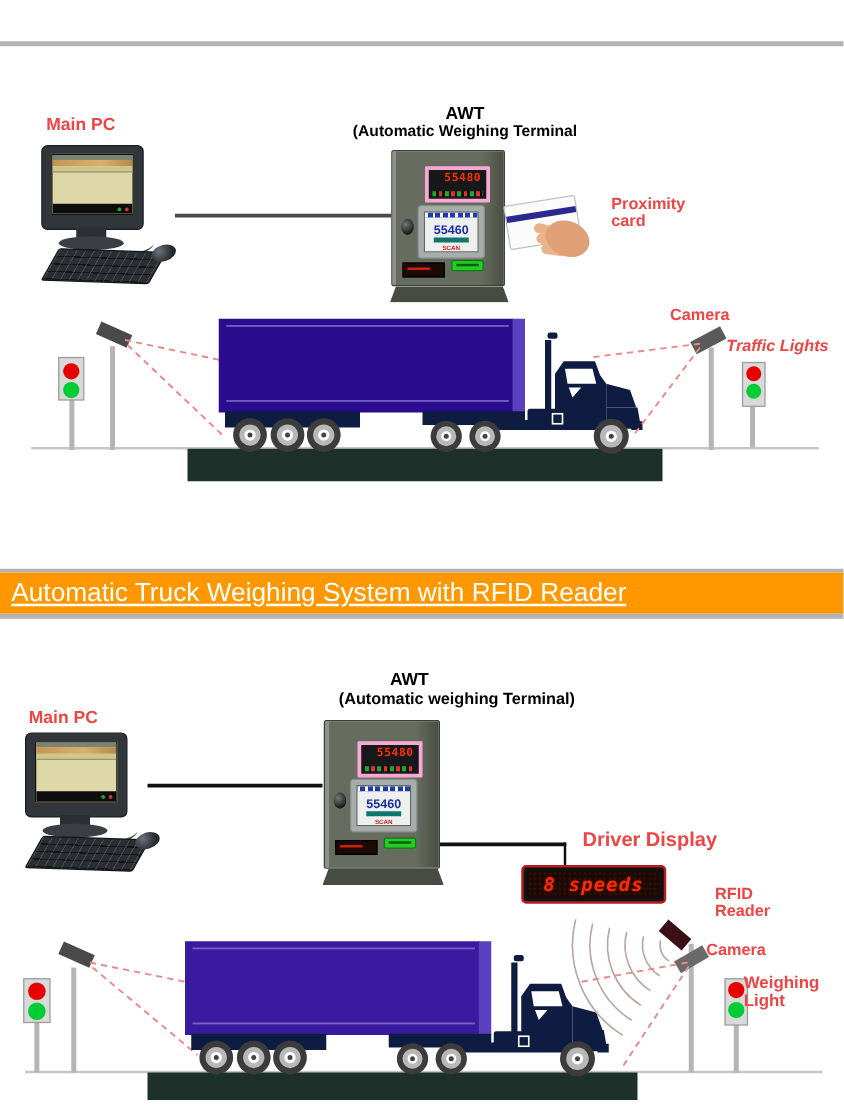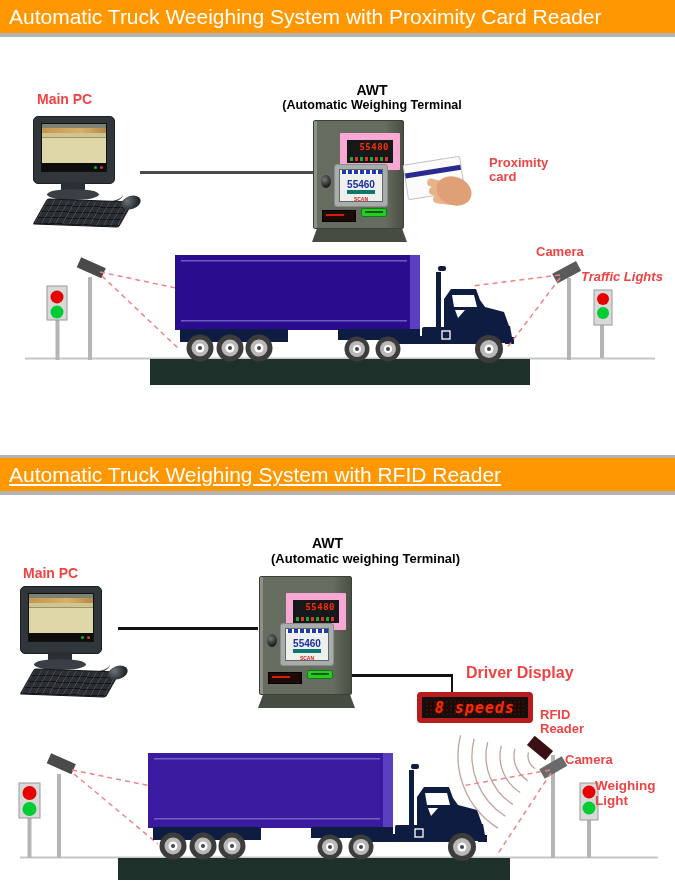--- a/index.html
+++ b/index.html
@@ -38,21 +38,21 @@
                        repeating-linear-gradient(0deg,rgba(0,0,0,.55) 0 1px,transparent 1px 6px);}
   .pc .mouse{position:absolute;left:96px;top:84px;width:20px;height:13px;border-radius:50%;
              background:radial-gradient(circle at 35% 30%,#6b727a,#22262b 70%);transform:rotate(-18deg);}
 
   
   .kiosk{position:absolute;width:95px;height:122px;}
   .kiosk .body{position:absolute;left:1px;top:0;right:3px;bottom:13px;
       background:linear-gradient(90deg,#8d9187 0 3px,#676c60 3px 80%,#4a4f44);
       border:1px solid #3c403a;border-radius:2px;}
   .kiosk .led{position:absolute;left:28px;top:13px;width:46px;height:23px;background:#17181a;
-      border:7px solid #f9a8d4;border-radius:1px;}
+      border:3px solid #f9a8d4;border-radius:1px;}
   .kiosk .led .val{display:block;text-align:right;padding:2px 4px 0 0;
       font:bold 9px "DejaVu Sans Mono",monospace;color:#ff3000;letter-spacing:.5px;}
   .kiosk .led .mini{position:absolute;left:3px;bottom:2px;right:3px;height:4px;
       background:repeating-linear-gradient(90deg,#2a2 0 3px,#111 3px 5px,#d33 5px 8px,#111 8px 10px);}
   .kiosk .lock{position:absolute;left:9px;top:55px;width:10px;height:13px;border-radius:50%;
       background:radial-gradient(circle at 35% 35%,#777,#1c1c1c 70%);}
   .kiosk .bezel{position:absolute;left:22px;top:44px;width:52px;height:41px;background:#a7adab;
       border:1px solid #878d8b;border-radius:3px;}
   .kiosk .scr{position:absolute;left:4px;top:4px;right:4px;bottom:4px;background:#eef0ee;
       border:1px solid #666;overflow:hidden;text-align:center;}
@@ -89,36 +89,33 @@
   .cardhand .palm{position:absolute;left:33px;top:27px;width:36px;height:28px;border-radius:50%;
       background:#dfa077;transform:rotate(22deg);}
   .cardhand .f1,.cardhand .f2,.cardhand .f3{position:absolute;width:20px;height:8px;border-radius:4px;
       background:#eab288;}
   .cardhand .f1{left:24px;top:30px;transform:rotate(14deg);}
   .cardhand .f2{left:26px;top:38px;transform:rotate(10deg);}
   .cardhand .f3{left:30px;top:46px;transform:rotate(8deg);}
 
   
   .ddisplay{position:absolute;left:417px;top:692px;width:116px;height:31px;background:#111;
-      border:5px solid #b91c1c;border-radius:4px;box-sizing:border-box;}
+      border:2px solid #b91c1c;border-radius:4px;box-sizing:border-box;}
   .ddisplay .inner{position:absolute;left:3px;top:3px;right:3px;bottom:3px;background:#1a0a05;
       background-image:radial-gradient(#3a1005 1px,transparent 1px);background-size:4px 4px;
       display:flex;align-items:center;justify-content:center;}
   .ddisplay .txt{font:bold italic 15px "DejaVu Sans Mono",monospace;color:#ff2b00;
       letter-spacing:1px;text-shadow:0 0 2px #801500;}
   svg{display:block;}
 </style>
 </head>
 <body>
 
 <div id="stage">
 
-  <div class="header-bar" style="top:0;">
-    <span>Automatic Truck Weeighing System with Proximity Card Reader</span>
-  </div>
   <div class="gray-strip" style="top:33px;height:4px;"></div>
 
   <div class="lbl" style="left:37px;top:92px;font-size:14px;">Main PC</div>
 
   <div class="awt-caption" style="left:272px;top:82px;width:200px;">
     <div class="t1">AWT</div>
     <div class="t2">(Automatic Weighing Terminal</div>
   </div>
 
   <div class="pc" style="left:25px;top:112px;">
@@ -451,19 +448,19 @@
     </g>
 
     <g>
       <rect x="587" y="90" width="4" height="38" fill="#b5b5b5"></rect>
       <rect x="580" y="53" width="18" height="37" fill="#d9d9d9" stroke="#9a9a9a"></rect>
       <circle cx="589" cy="62" r="6.5" fill="#E60000"></circle>
       <circle cx="589" cy="78" r="6.5" fill="#00CC33"></circle>
     </g>
   </svg>
 
-  <div class="lbl" style="left:540px;top:708px;">RFID
+  <div class="lbl" style="left:572px;top:708px;">RFID
 Reader</div>
   <div class="lbl" style="left:565px;top:753px;">Camera</div>
   <div class="lbl" style="left:595px;top:779px;font-size:13.5px;">Weighing
 Light</div>
 
 </div>
 
 </body></html>

